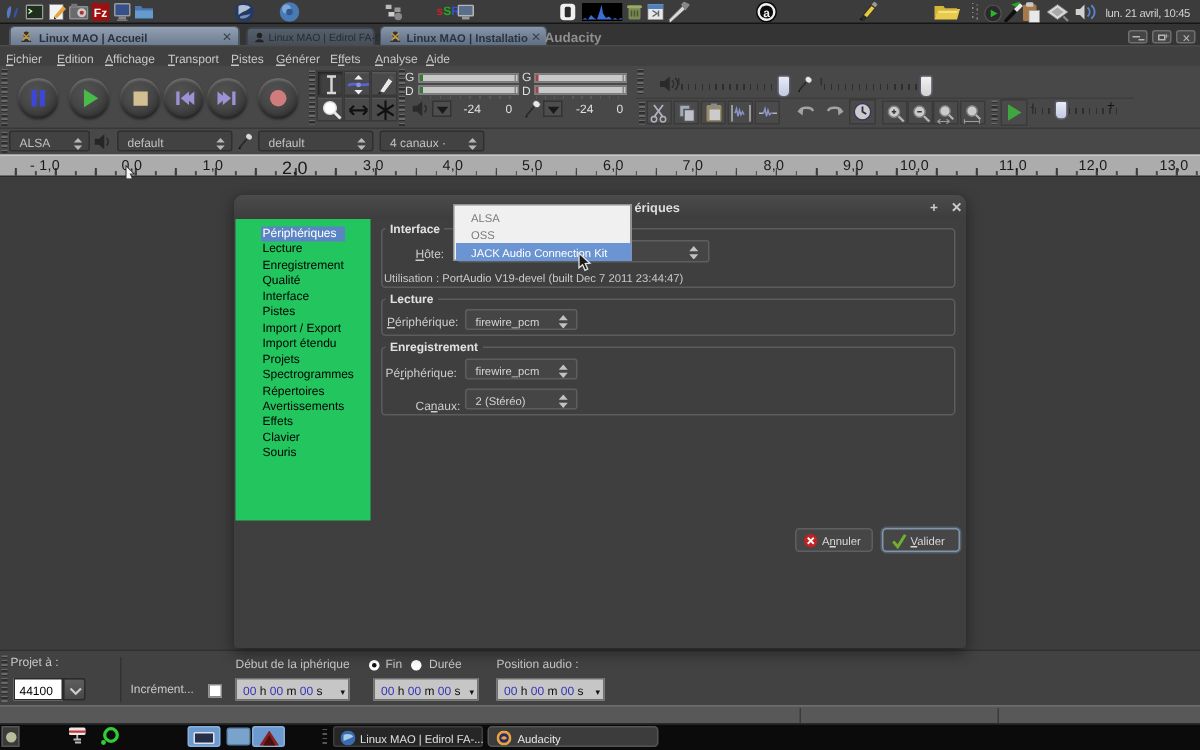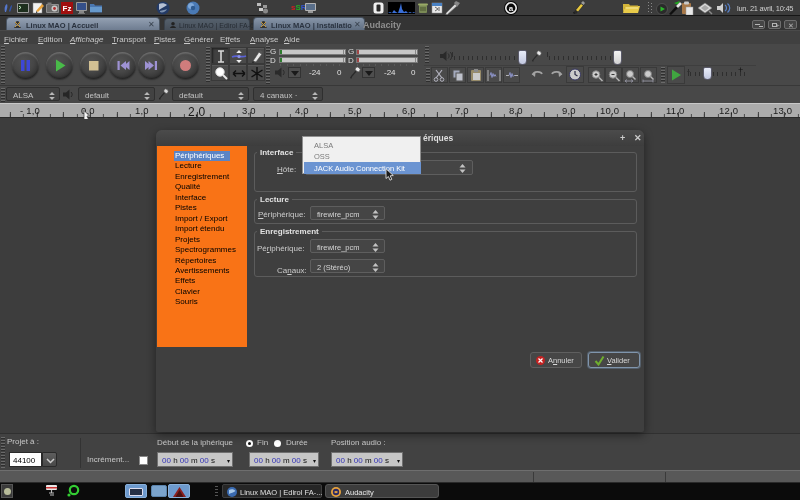--- a/index.html
+++ b/index.html
@@ -191,21 +191,21 @@
       <div class="txt" style="left:7px;top:1px;font-size:6px;color:#b5b5b5">+</div>
     </div>
   <div class="abs" style="left:784px;top:4px;width:13px;height:9px;border:1px solid #6e6e6e;border-radius:2px;background:#454545;">
       <div class="txt" style="left:3px;top:1px;font-size:7px;color:#b5b5b5">✕</div>
     </div>
 </div>
 
 <div class="abs" id="menubar" style="left:0;top:30px;width:800px;height:14px;background:#404040;border-top:1px solid #4a4a4a;font-size:8px;color:#c8c8c8;">
   <div class="txt" style="left:4px;top:4px;"><u>F</u>ichier</div>
   <div class="txt" style="left:38px;top:4px;"><u>E</u>dition</div>
-  <div class="txt" style="left:70px;top:4px;font-style:italic;"><u>A</u>ffichage</div>
+  <div class="txt" style="left:70px;top:4px;"><u>A</u>ffichage</div>
   <div class="txt" style="left:112px;top:4px;"><u>T</u>ransport</div>
   <div class="txt" style="left:154px;top:4px;"><u>P</u>istes</div>
   <div class="txt" style="left:184px;top:4px;"><u>G</u>énérer</div>
   <div class="txt" style="left:220px;top:4px;">E<u>ff</u>ets</div>
   <div class="txt" style="left:250px;top:4px;"><u>A</u>nalyse</div>
   <div class="txt" style="left:284px;top:4px;"><u>A</u>ide</div>
 </div>
 
 <div class="abs" id="dock" style="left:0;top:44px;width:800px;height:59px;background:#484848;">
 
@@ -532,21 +532,21 @@
 </div>
 
 <div class="abs" id="dialog" style="left:156px;top:130px;width:488px;height:302px;background:#3f3f3f;border-radius:6px 6px 2px 2px;box-shadow:0 3px 10px rgba(0,0,0,.45);">
 
   <div class="abs" style="left:0;top:0;width:488px;height:16px;background:linear-gradient(180deg,#4b4b4b,#3d3d3d);border-radius:6px 6px 0 0;">
     <div class="txt" style="left:267px;top:3px;font-size:8.5px;font-weight:bold;color:#dedede;">ériques</div>
     <div class="txt" style="left:464px;top:3px;font-size:9px;font-weight:bold;color:#ccc;">+</div>
     <div class="txt" style="left:478px;top:3px;font-size:9px;font-weight:bold;color:#ccc;">✕</div>
   </div>
 
-  <div class="abs" style="left:1px;top:16px;width:90px;height:201px;background:#f97316;font-size:8px;color:#000;">
+  <div class="abs" style="left:1px;top:16px;width:90px;height:201px;background:#22c55e;font-size:8px;color:#000;">
     <div style="padding:5px 0 0 18px;line-height:10.45px;">
       <div style="background:#5b84c4;color:#fff;margin-left:-1px;padding-left:1px;width:56px;">Périphériques</div>
       <div>Lecture</div>
       <div>Enregistrement</div>
       <div>Qualité</div>
       <div>Interface</div>
       <div>Pistes</div>
       <div>Import / Export</div>
       <div>Import étendu</div>
       <div>Projets</div>
@@ -561,20 +561,21 @@
 
   <div class="abs" style="left:98px;top:22px;width:383px;height:40px;border:1px solid #5c5c5c;border-radius:3px;"></div>
   <div class="txt" style="left:101px;top:17.5px;font-size:8px;font-weight:bold;color:#e2e2e2;background:#3f3f3f;padding:0 3px;">Interface</div>
   <div class="txt" style="left:121px;top:35px;font-size:8px;color:#ccc;"><u>H</u>ôte:</div>
   <div class="abs" style="left:149px;top:30px;width:168px;height:15px;background:#454545;border:1px solid #5e5e5e;border-radius:2px;">
     <svg class="abs" style="right:6px;top:3px" width="7" height="9">
         <path d="M3.5 0 L6.5 3.5 H0.5 Z" fill="#c2c2c2"></path>
         <path d="M3.5 9 L6.5 5.5 H0.5 Z" fill="#c2c2c2"></path>
       </svg>
   </div>
+  <div class="txt" style="left:100px;top:51px;font-size:7.5px;color:#c9c9c9;">Utilisation : PortAudio V19-devel (built Dec  7 2011 23:44:47)</div>
 
   <div class="abs" style="left:98px;top:69px;width:383px;height:25px;border:1px solid #5c5c5c;border-radius:3px;"></div>
   <div class="txt" style="left:101px;top:64.5px;font-size:8px;font-weight:bold;color:#e2e2e2;background:#3f3f3f;padding:0 3px;">Lecture</div>
   <div class="txt" style="left:102px;top:80px;font-size:8px;color:#ccc;"><u>P</u>ériphérique:</div>
   <div class="abs" style="left:154px;top:75.5px;width:75px;height:14px;background:#454545;border:1px solid #5e5e5e;border-radius:2px;">
     <span class="txt" style="left:6px;top:3px;font-size:7.5px;color:#d5d5d5;">firewire_pcm</span>
     <svg class="abs" style="right:5px;top:3px" width="7" height="9">
         <path d="M3.5 0 L6.5 3.5 H0.5 Z" fill="#c2c2c2"></path>
         <path d="M3.5 9 L6.5 5.5 H0.5 Z" fill="#c2c2c2"></path>
       </svg>

